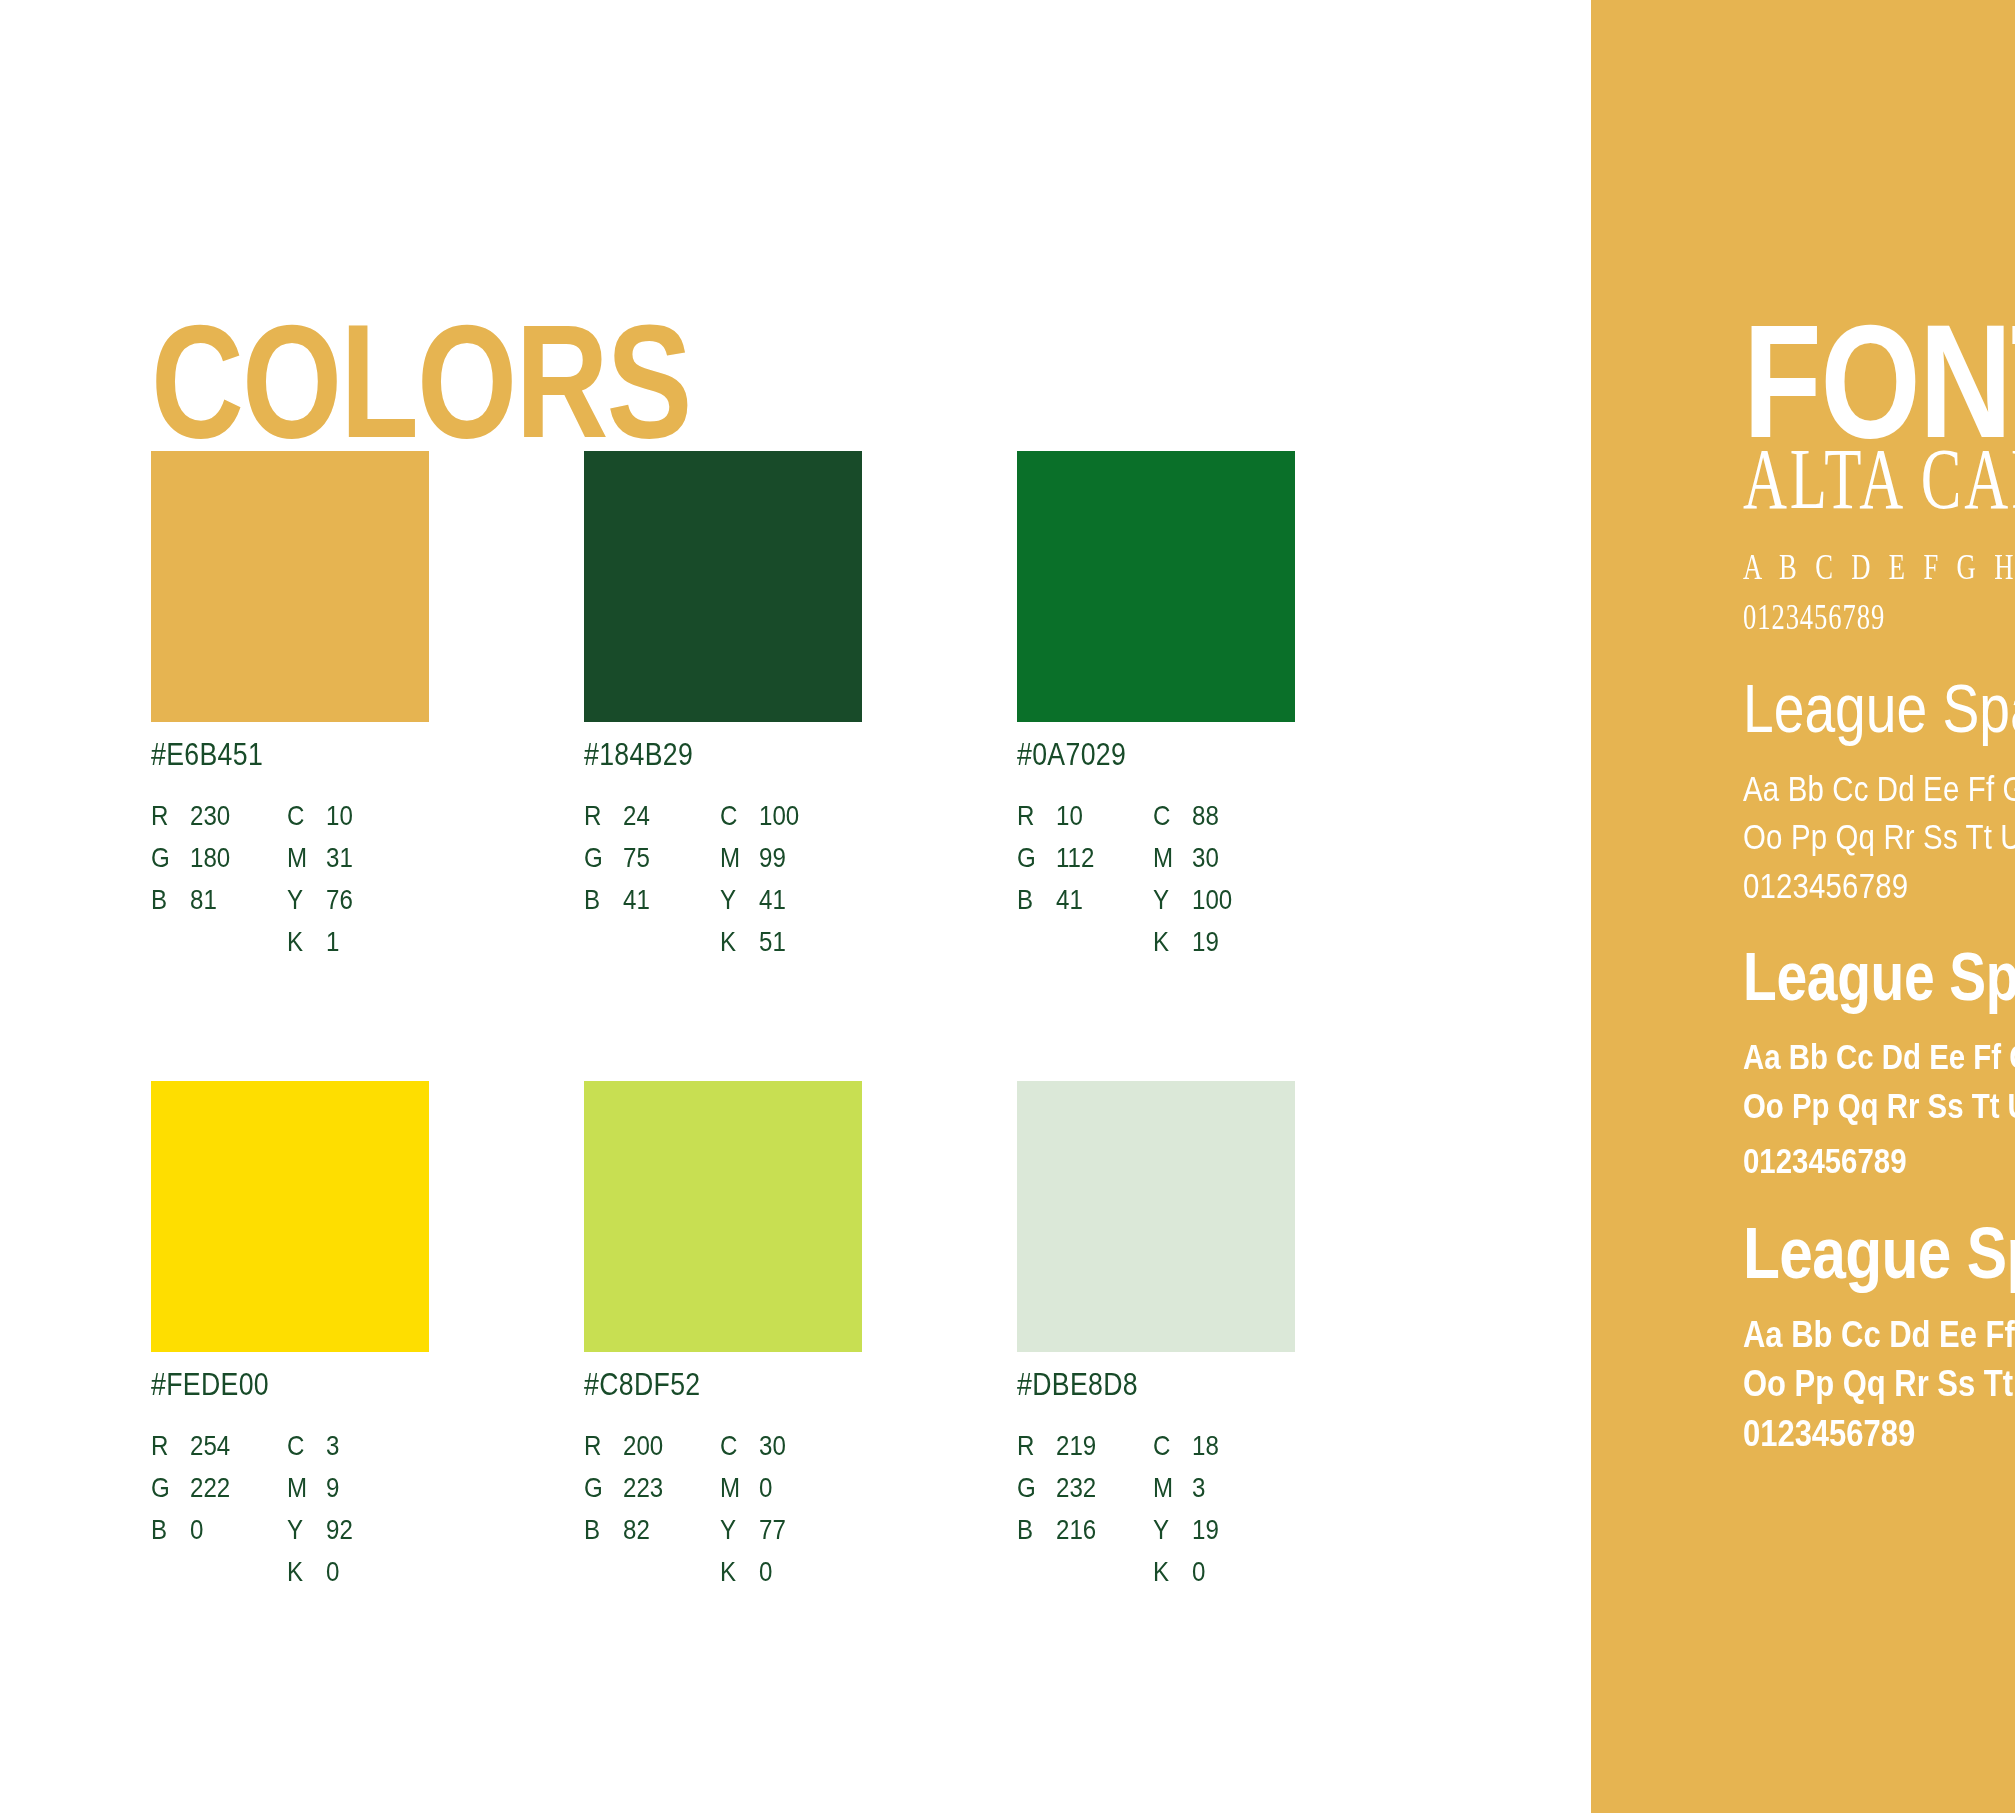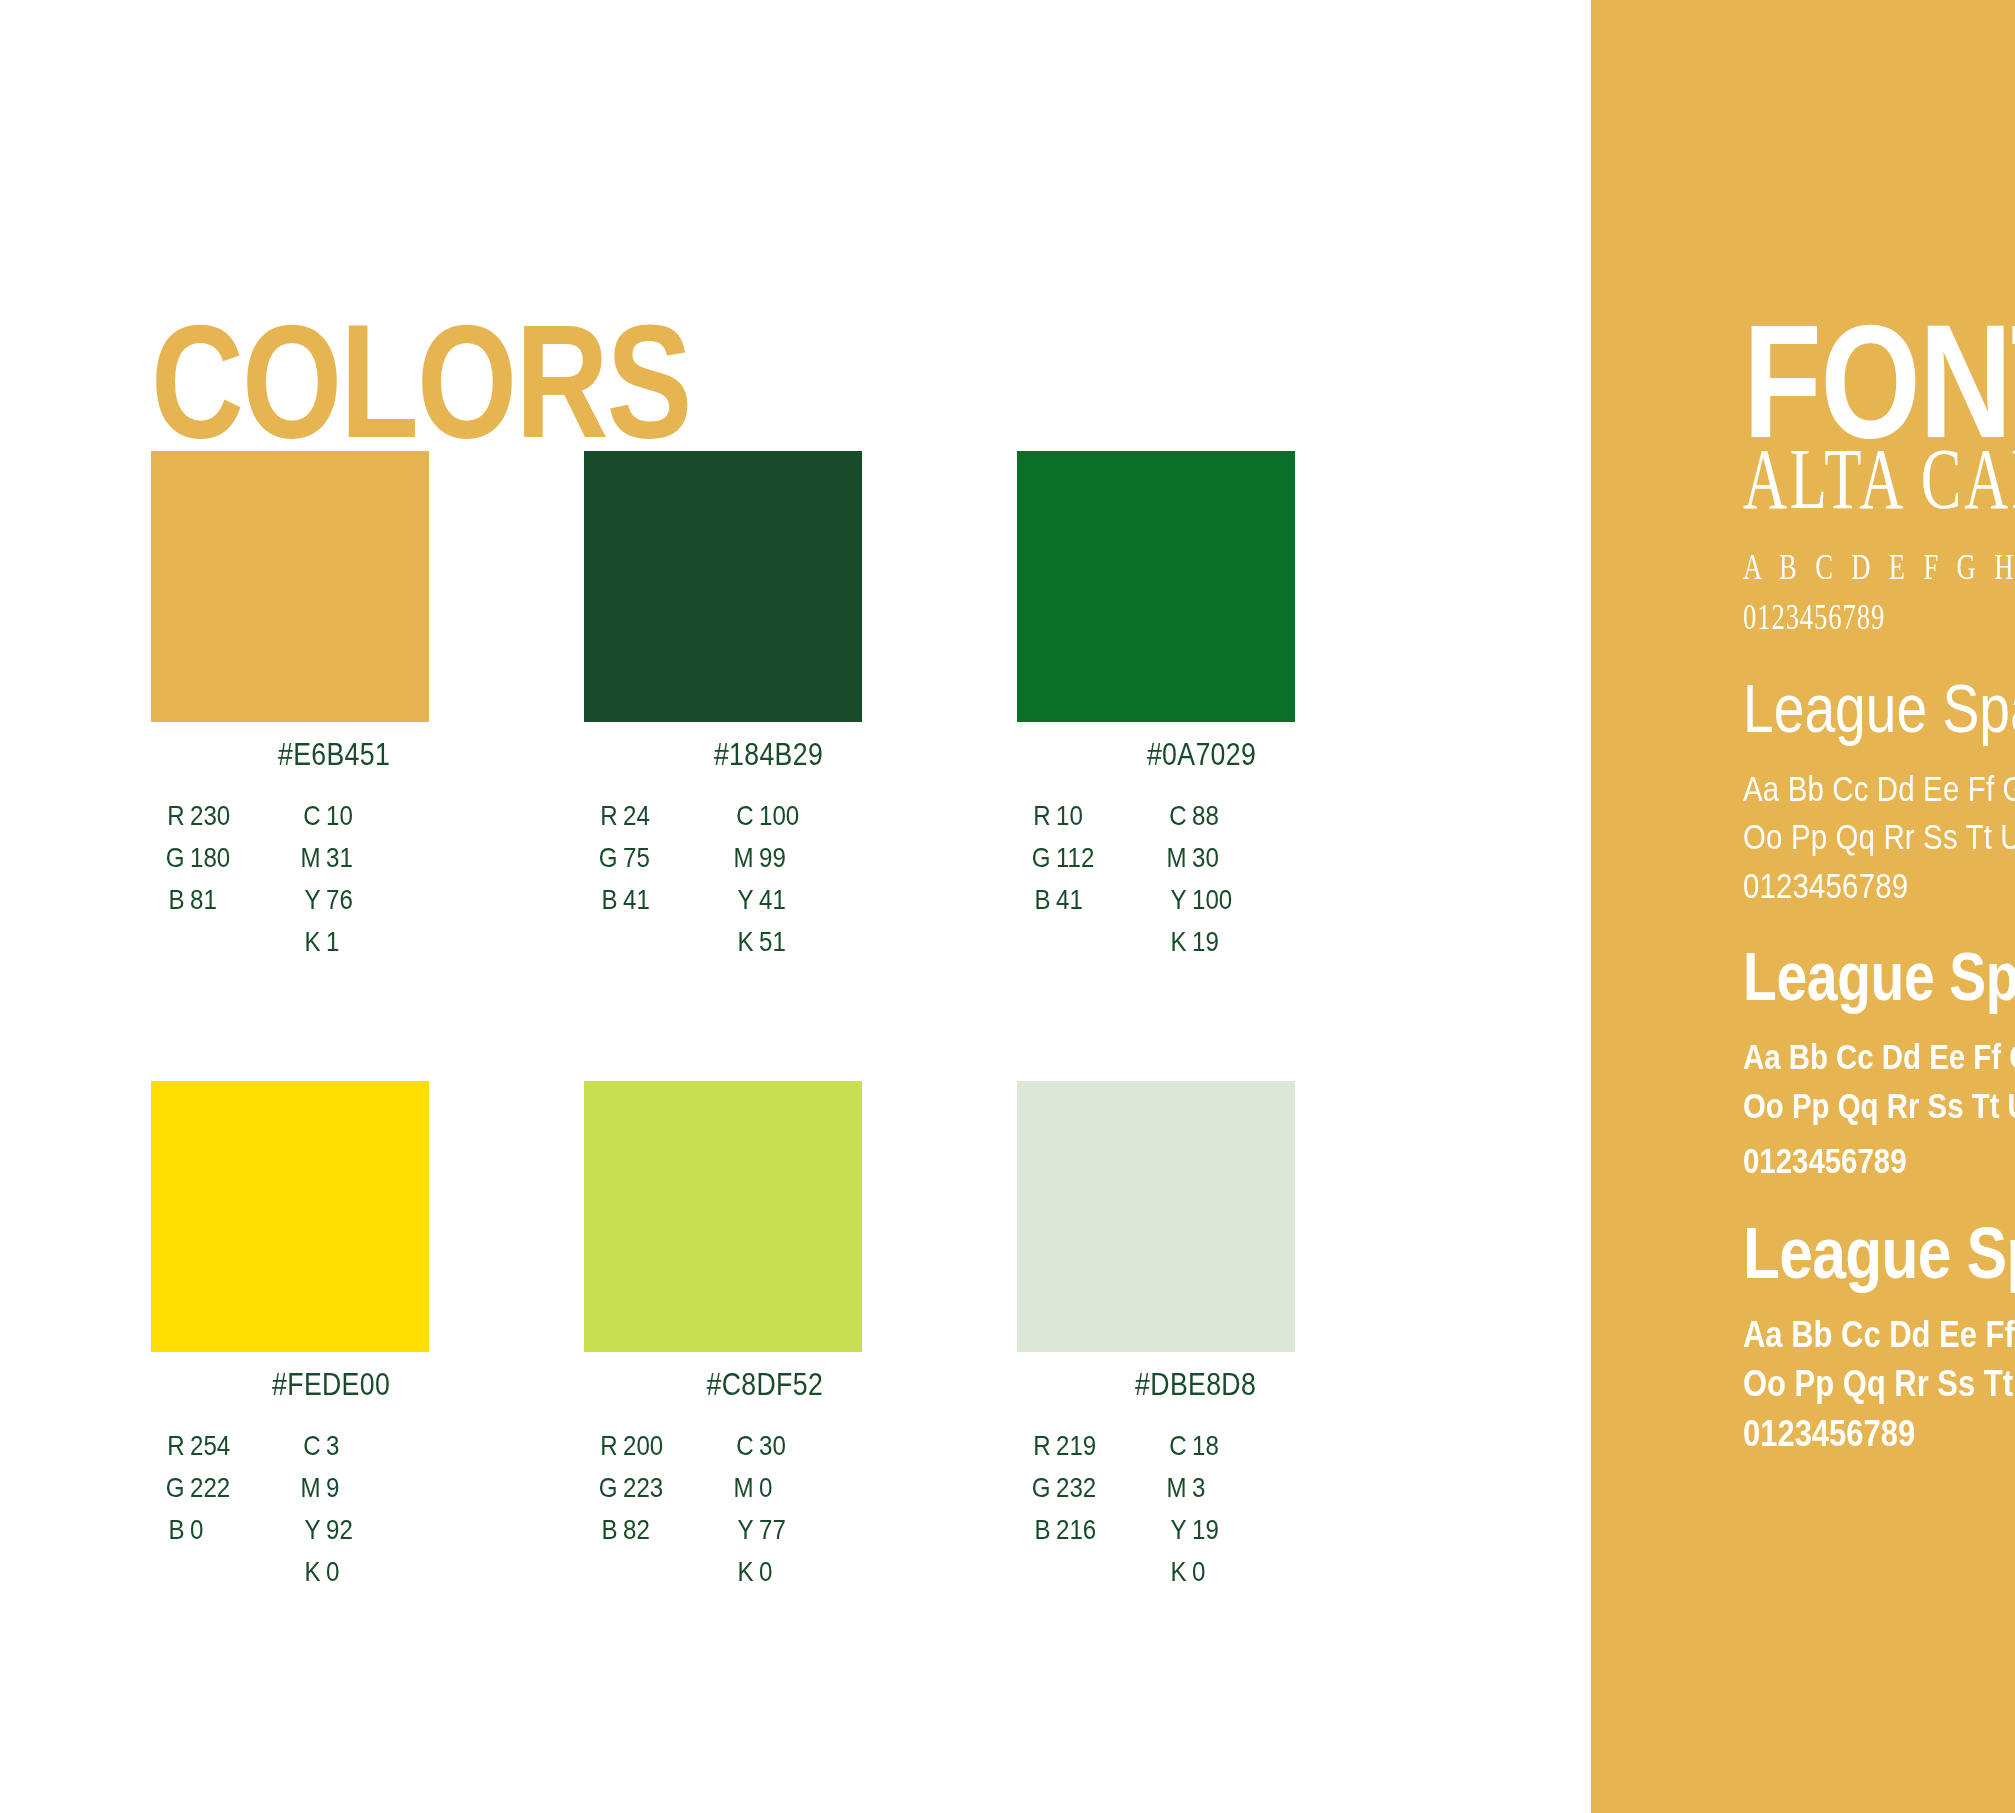--- a/index.html
+++ b/index.html
@@ -37,21 +37,20 @@
   }
   .swatch-row{
     position:relative;
     display:flex;
     gap:155px;
     margin-bottom:111px;
   }
   .swatch-cell{
     width:278px;
     position:relative;
-    text-align:right;
   }
   .swatch-chip{
     width:278px;height:271px;
     display:block;
   }
   .swatch-hex{
     margin-top:17px;
     font-family:"Liberation Sans", sans-serif;
     font-weight:400;
     font-size:31px;

